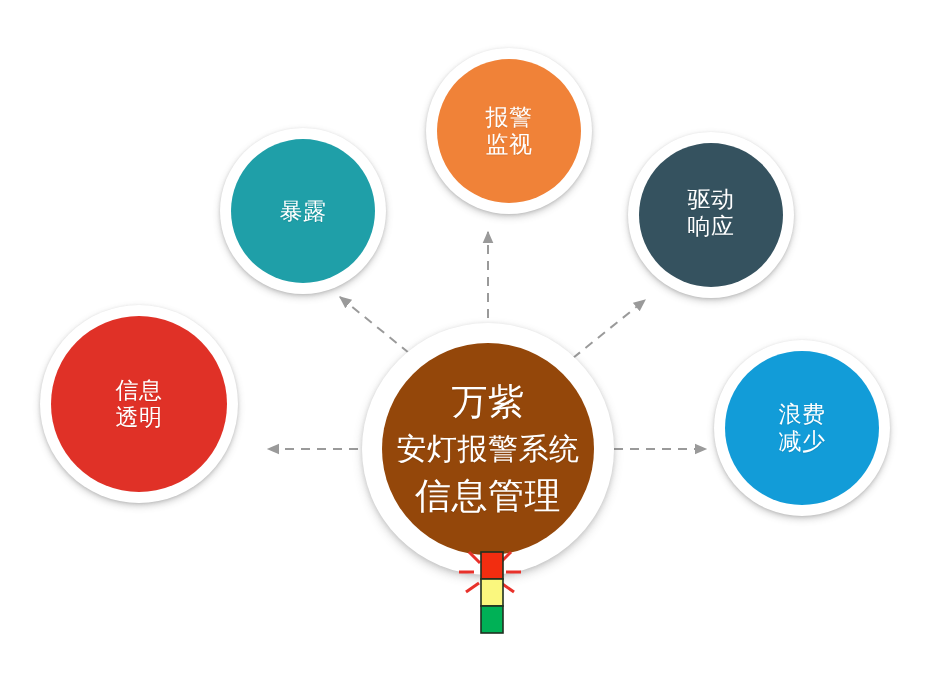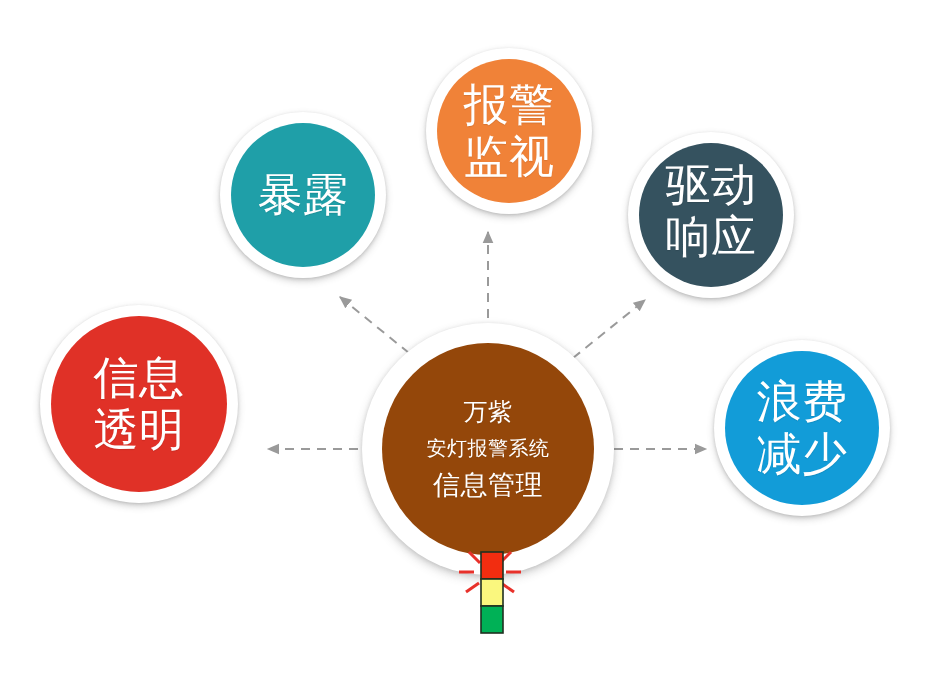--- a/index.html
+++ b/index.html
@@ -46,35 +46,35 @@
     z-index: 2;
     line-height: 1.16;
     font-weight: 400;
     letter-spacing: 0.5px;
     text-shadow: 0 1px 1px rgba(0,0,0,0.10);
   }
   .node .labels .ln { display: block; white-space: nowrap; }
 
   
   .sat { width: 166px; height: 166px; }
-  .sat > .labels { font-size: 45px; }
+  .sat > .labels { font-size: 23px; }
 
   
   #node-center {
     width: 252px; height: 252px;
     z-index: 4;
     box-shadow: 0 4px 10px rgba(90,90,90,0.28),
                 0 1px 4px rgba(120,120,120,0.22);
   }
   #node-center > .fill { inset: 20px; }
   #node-center > .labels { line-height: 1.0; }
   #node-center .labels .ln { padding: 7px 0; }
-  #node-center .labels .ln.l1 { font-size: 24px; }
-  #node-center .labels .ln.l2 { font-size: 20px; }
-  #node-center .labels .ln.l3 { font-size: 27px; }
+  #node-center .labels .ln.l1 { font-size: 36px; }
+  #node-center .labels .ln.l2 { font-size: 30px; }
+  #node-center .labels .ln.l3 { font-size: 36px; }
 
   
   #andon {
     position: absolute;
     z-index: 5;
   }
 </style>
 </head>
 <body style="background: rgb(255, 255, 255);">
 
@@ -91,21 +91,21 @@
 
     <line x1="614" y1="449" x2="706" y2="449" stroke="#9a9a9a" stroke-width="2" stroke-dasharray="9 7" marker-end="url(#arrowhead)"></line>
 
     <line x1="488" y1="318" x2="488" y2="232" stroke="#9a9a9a" stroke-width="2" stroke-dasharray="9 7" marker-end="url(#arrowhead)"></line>
 
     <line x1="409" y1="353" x2="340" y2="297" stroke="#9a9a9a" stroke-width="2" stroke-dasharray="9 7" marker-end="url(#arrowhead)"></line>
 
     <line x1="573" y1="358" x2="645" y2="300" stroke="#9a9a9a" stroke-width="2" stroke-dasharray="9 7" marker-end="url(#arrowhead)"></line>
   </svg>
 
-  <div class="node sat" id="node-exposure" style="left:220px; top:112px;">
+  <div class="node sat" id="node-exposure" style="left:220px; top:128px;">
     <div class="fill" style="background: rgb(31, 159, 168);"></div>
     <div class="labels">
       <span class="ln">暴露</span>
     </div>
   </div>
 
   <div class="node sat" id="node-alarm" style="left:426px; top:48px;">
     <div class="fill" style="background: rgb(240, 130, 56);"></div>
     <div class="labels">
       <span class="ln">报警</span>

